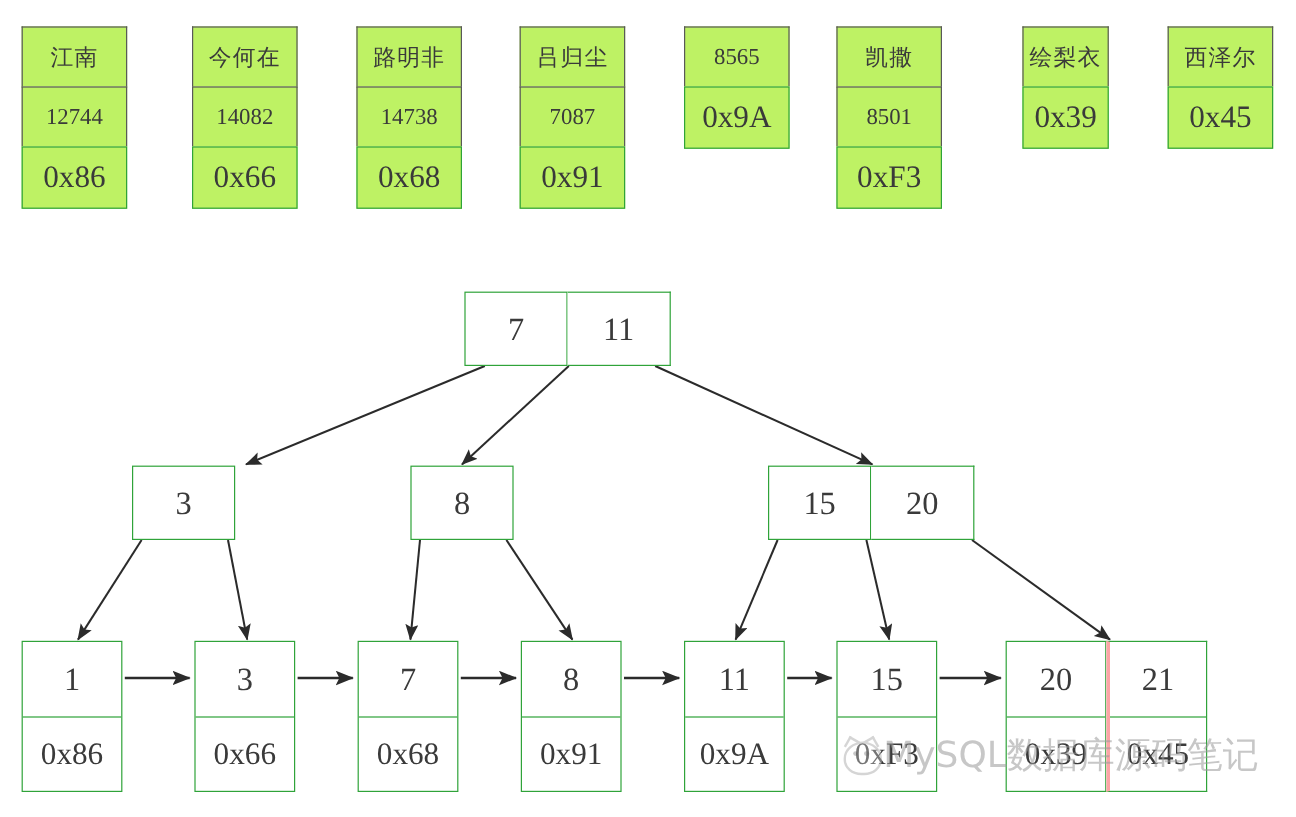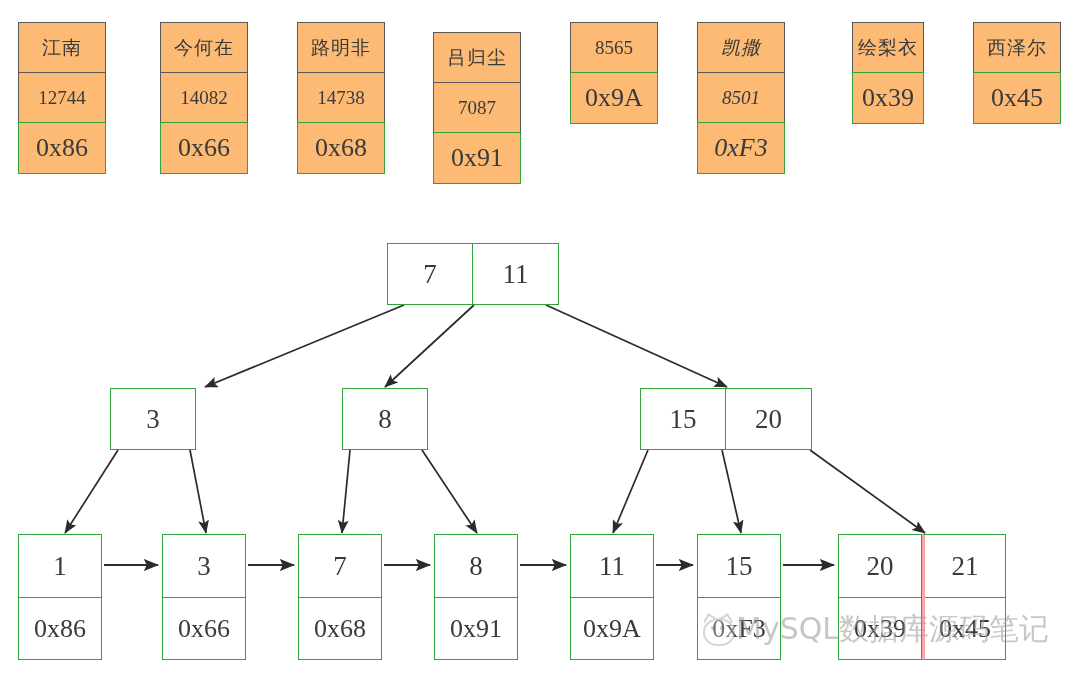--- a/index.html
+++ b/index.html
@@ -36,21 +36,21 @@
     box-sizing: border-box;
   }
   .record-cell {
     box-sizing: border-box;
     border: 1.6px solid #595959;
     border-bottom: none;
     height: 50px;
     display: flex;
     align-items: center;
     justify-content: center;
-    background: #fdba74;
+    background: #bef264;
   }
   .record-cell.name {
     font-size: 19px;
     letter-spacing: 1px;
   }
   .record-cell.value {
     font-size: 19px;
   }
   .record-cell.pointer {
     border: 1.8px solid #2fa339;
@@ -215,32 +215,32 @@
       <div class="record-cell value">14082</div>
       <div class="record-cell pointer">0x66</div>
     </div>
 
     <div class="record-card" style="left:297px; top:22px;">
       <div class="record-cell name">路明非</div>
       <div class="record-cell value">14738</div>
       <div class="record-cell pointer">0x68</div>
     </div>
 
-    <div class="record-card" style="left:433px; top:32px;text-align:right;">
+    <div class="record-card" style="left:433px; top:22px;text-align:right;">
       <div class="record-cell name">吕归尘</div>
       <div class="record-cell value">7087</div>
       <div class="record-cell pointer">0x91</div>
     </div>
 
     <div class="record-card" style="left:570px; top:22px;">
       <div class="record-cell value">8565</div>
       <div class="record-cell pointer">0x9A</div>
     </div>
 
-    <div class="record-card" style="left:697px; top:22px;font-style:italic;">
+    <div class="record-card" style="left:697px; top:22px;">
       <div class="record-cell name">凯撒</div>
       <div class="record-cell value">8501</div>
       <div class="record-cell pointer">0xF3</div>
     </div>
 
     <div class="record-card" style="left:836px; top:22px;padding-left:16px;">
       <div class="record-cell name">绘梨衣</div>
       <div class="record-cell pointer">0x39</div>
     </div>
 

